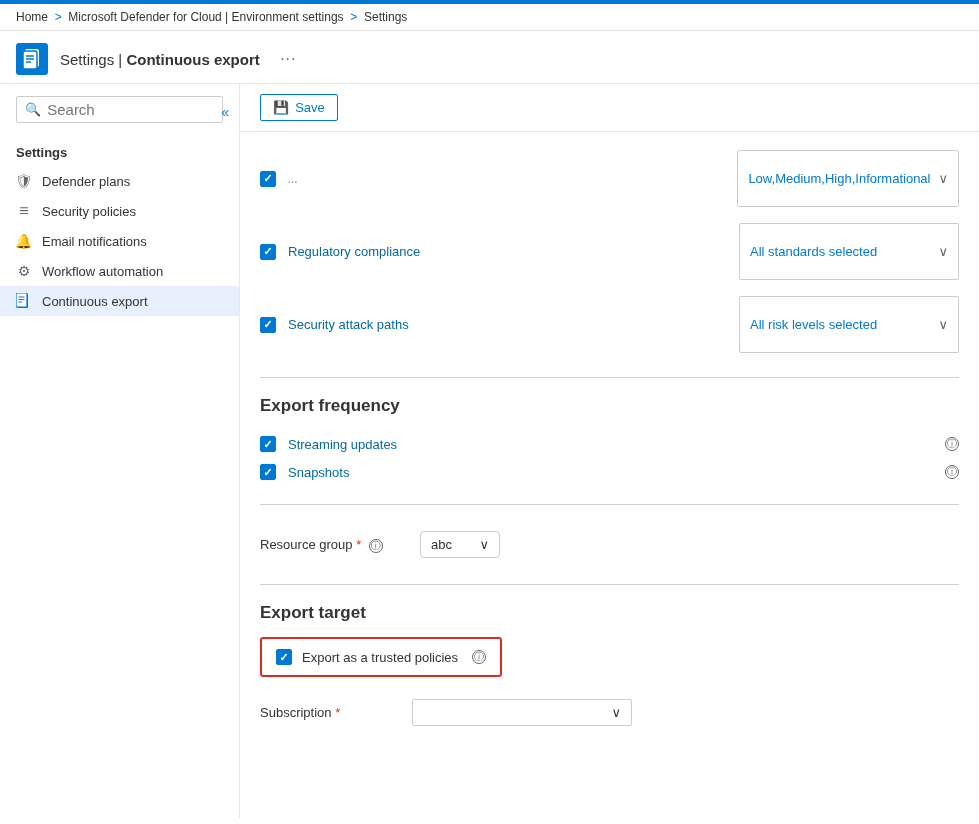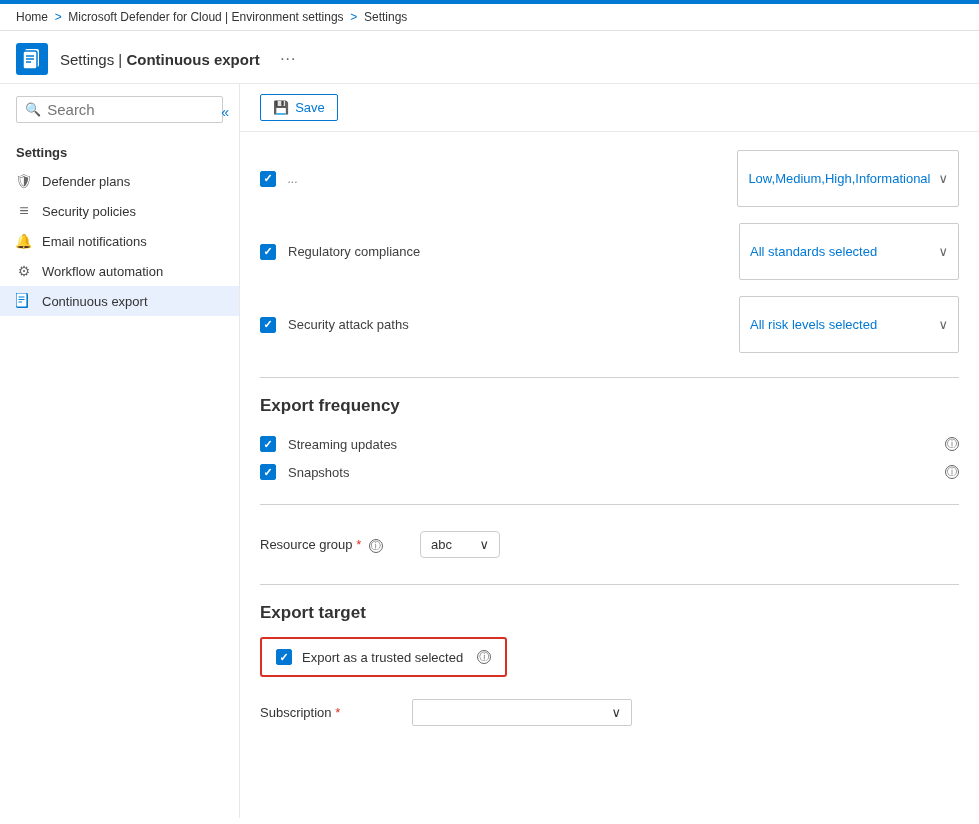--- a/index.html
+++ b/index.html
@@ -175,21 +175,21 @@
     .checkbox-blue::after {
       content: '✓';
       color: white;
       font-size: 11px;
       font-weight: bold;
     }
 
     .row-label {
       flex: 1;
       font-size: 13px;
-      color: #404040;
+      color: #0369a1;
     }
 
     .dropdown-right {
       margin-left: auto;
       min-width: 220px;
     }
 
     .dropdown-select {
       display: flex;
       align-items: center;
@@ -429,21 +429,21 @@
         </div>
       </div>
 
       <hr class="section-divider">
 
       <div class="section">
         <div class="section-title">Export target</div>
 
         <div class="export-target-box">
           <div class="checkbox-blue"></div>
-          <span>Export as a trusted selected</span>
+          <span>Export as a trusted policies</span>
           <span class="info-icon" title="Info">ⓘ</span>
         </div>
 
         <div class="subscription-row">
           <span class="subscription-label">
             <span>Subscription</span>
             <span class="required-star"> *</span>
           </span>
           <div class="dropdown-wide">
             <span></span>

